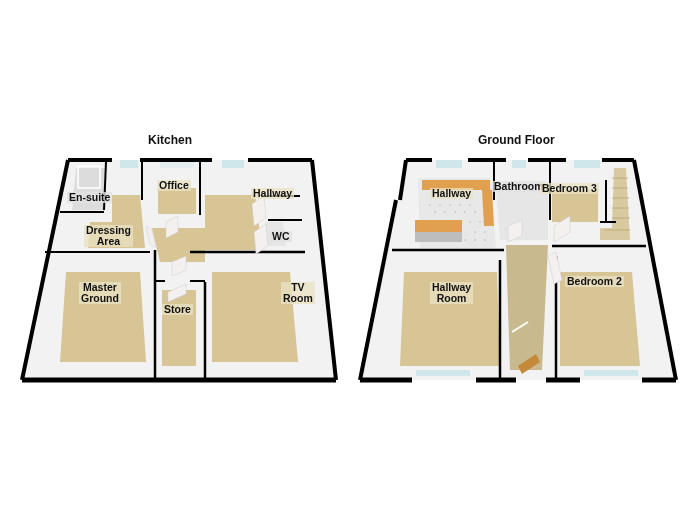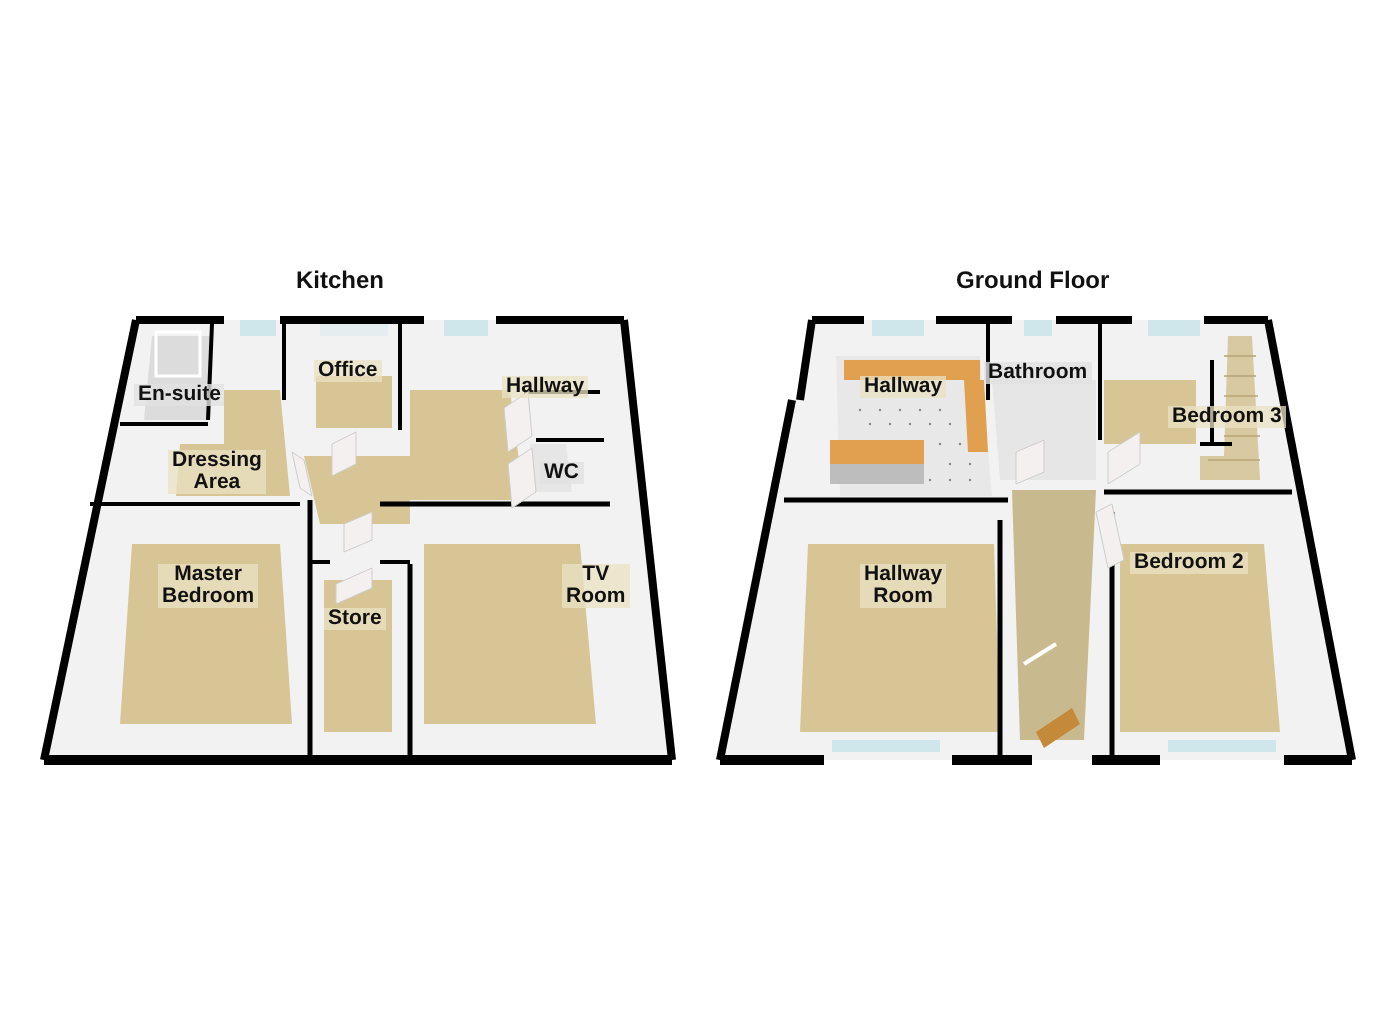--- a/index.html
+++ b/index.html
@@ -75,21 +75,21 @@
   <div class="label light" style="left:67px;top:192px;">En-suite</div>
   <div class="label" style="left:157px;top:180px;">Office</div>
   <div class="label" style="left:210px;top:188px;margin-left:41px;">Hallway</div>
   <div class="label" style="left:84px;top:225px;">
     <div>Dressing</div>
     <div>Area</div>
   </div>
   <div class="label light" style="left:270px;top:231px;">WC</div>
   <div class="label" style="left:79px;top:282px;">
     <div>Master</div>
-    <div>Bedroom</div>
+    <div>Ground</div>
   </div>
   <div class="label" style="left:238px;top:282px;margin-left:43px;">
     <div>TV</div>
     <div>Room</div>
   </div>
   <div class="label" style="left:162px;top:304px;">Store</div>
 </div>
 
 <div class="plan" style="left:0;top:0;width:700px;height:381px;">
   <div class="plan-title" style="left:478px;top:133px;">Ground Floor</div>
@@ -176,19 +176,19 @@
     <line x1="600" y1="222" x2="616" y2="222" stroke="#000" stroke-width="2"></line>
 
     <polygon points="508,226 522,220 522,236 508,242" fill="#f4f0f0" stroke="#ccc" stroke-width="0.5"></polygon>
     <polygon points="554,226 570,216 570,232 554,242" fill="#f4f0f0" stroke="#ccc" stroke-width="0.5"></polygon>
     <polygon points="548,256 556,252 562,280 554,284" fill="#f4f0f0" stroke="#ccc" stroke-width="0.5"></polygon>
     <line x1="512" y1="332" x2="528" y2="322" stroke="#fff" stroke-width="2"></line>
   </svg>
 
   <div class="label" style="left:430px;top:188px;">Hallway</div>
   <div class="label light" style="left:492px;top:181px;">Bathroom</div>
-  <div class="label" style="left:584px;top:183px;margin-top:20px;">Bedroom 3</div>
+  <div class="label" style="left:540px;top:183px;">Bedroom 3</div>
   <div class="label" style="left:430px;top:282px;">
     <div>Hallway</div>
     <div>Room</div>
   </div>
   <div class="label" style="left:565px;top:276px;">Bedroom 2</div>
 </div>
 
 </body></html>

